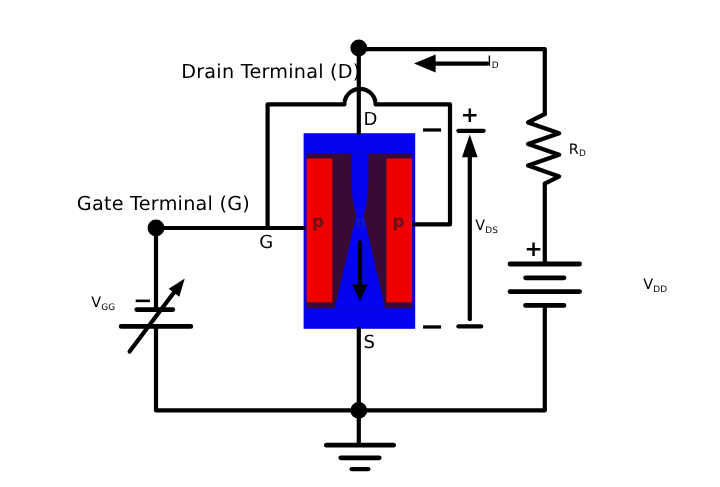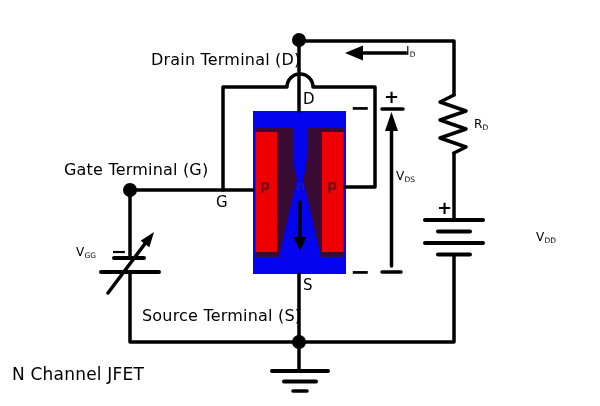--- a/index.html
+++ b/index.html
@@ -90,34 +90,32 @@
       <circle cx="299" cy="342" r="7"></circle>
       <polygon points="345,53 363,45.5 363,60.5"></polygon>
       <polygon points="391.5,112 385,131 398,131"></polygon>
       <polygon points="154,232 149.4,247.3 140.6,240.7"></polygon>
       <polygon points="300,251 293.5,237 306.5,237"></polygon>
     </g>
   </svg>
 
   <div class="lbl term" style="left:151px;top:50px;">Drain Terminal (D)</div>
   <div class="lbl term" style="left:64px;top:160px;">Gate Terminal (G)</div>
-  <div class="lbl term" style="left:142px;top:306px;">Source Terminal (S)</div>
-  <div class="lbl title" style="left:12px;top:364px;">N Channel JFET</div>
 
   <div class="lbl node" style="left:303px;top:90px;">D</div>
   <div class="lbl node" style="left:216px;top:193px;">G</div>
   <div class="lbl node" style="left:303px;top:276px;">S</div>
 
   <div class="lbl region" style="left:260px;top:177px;color:#6f0f16;">p</div>
   <div class="lbl region" style="left:296px;top:178px;color:#1717c0;font-size:13px;">n</div>
   <div class="lbl region" style="left:327px;top:177px;color:#6f0f16;">p</div>
 
   <div class="lbl qty" style="left:406px;top:44px;"><span>I</span><sub>D</sub></div>
   <div class="lbl qty" style="left:474px;top:117px;"><span>R</span><sub>D</sub></div>
-  <div class="lbl qty" style="left:396px;top:169px;"><span>V</span><sub>DS</sub></div>
+  <div class="lbl qty" style="left:396px;top:181px;"><span>V</span><sub>DS</sub></div>
   <div class="lbl qty" style="left:488px;top:230px;margin-left:48px;"><span>V</span><sub>DD</sub></div>
   <div class="lbl qty" style="left:76px;top:245px;"><span>V</span><sub>GG</sub></div>
 
   <div class="lbl plus" style="left:384px;top:90px;">+</div>
   <div class="lbl minus" style="left:350px;top:98px;">−</div>
   <div class="lbl minus" style="left:350px;top:262px;">−</div>
   <div class="lbl plus" style="left:437px;top:201px;">+</div>
   <div class="lbl minus" style="left:111px;top:242px;font-size:19px;line-height:18px;">−</div>
 
 </div>

